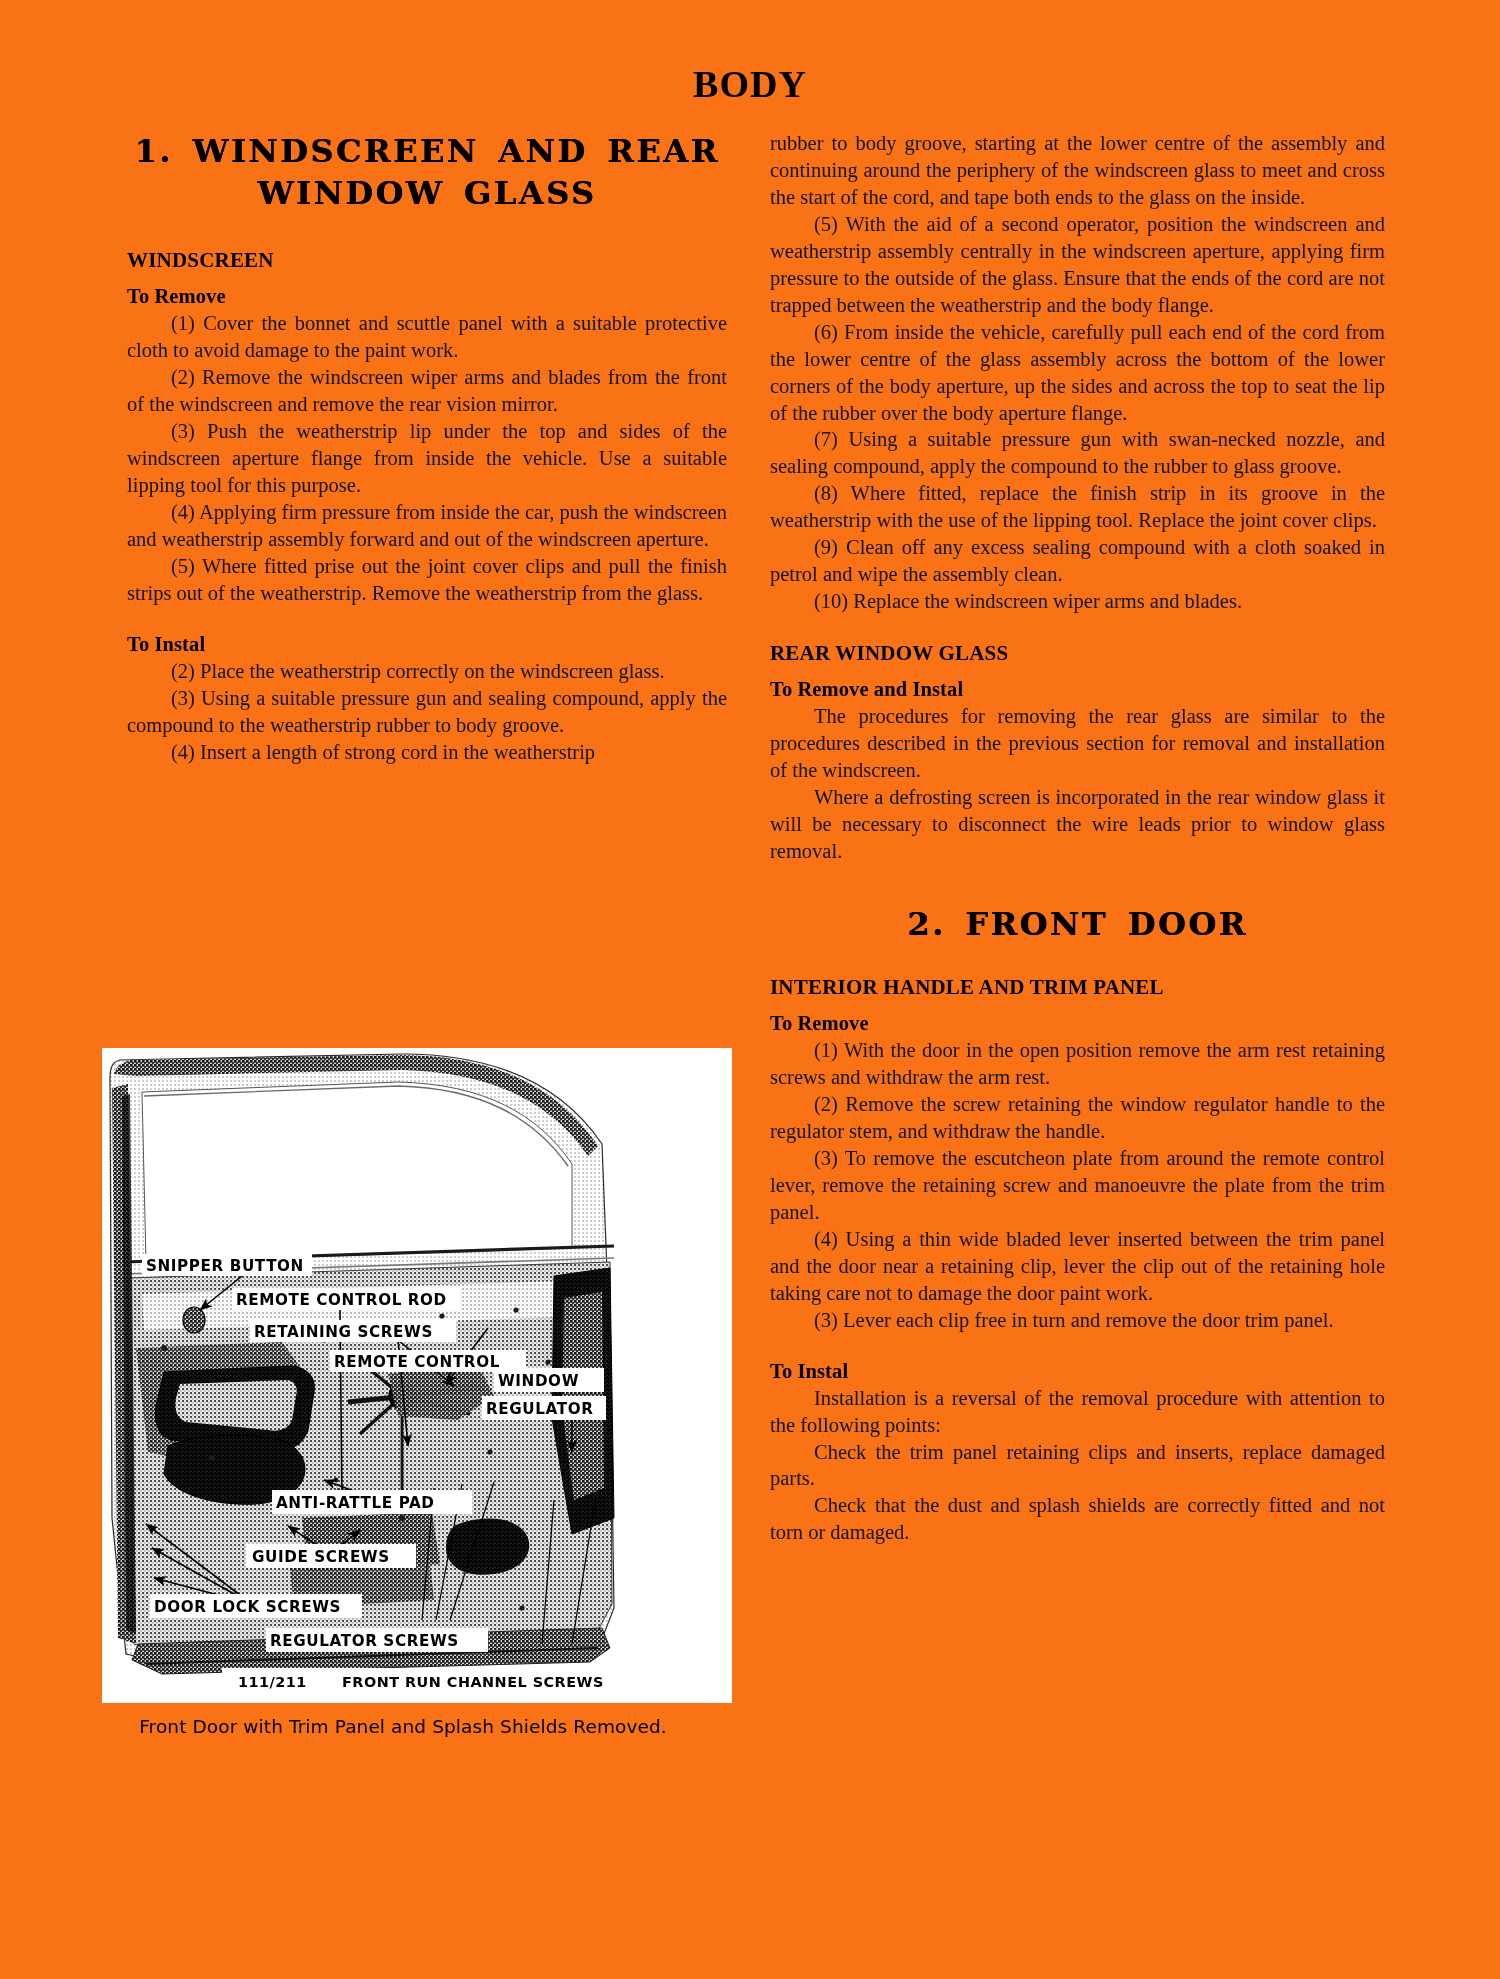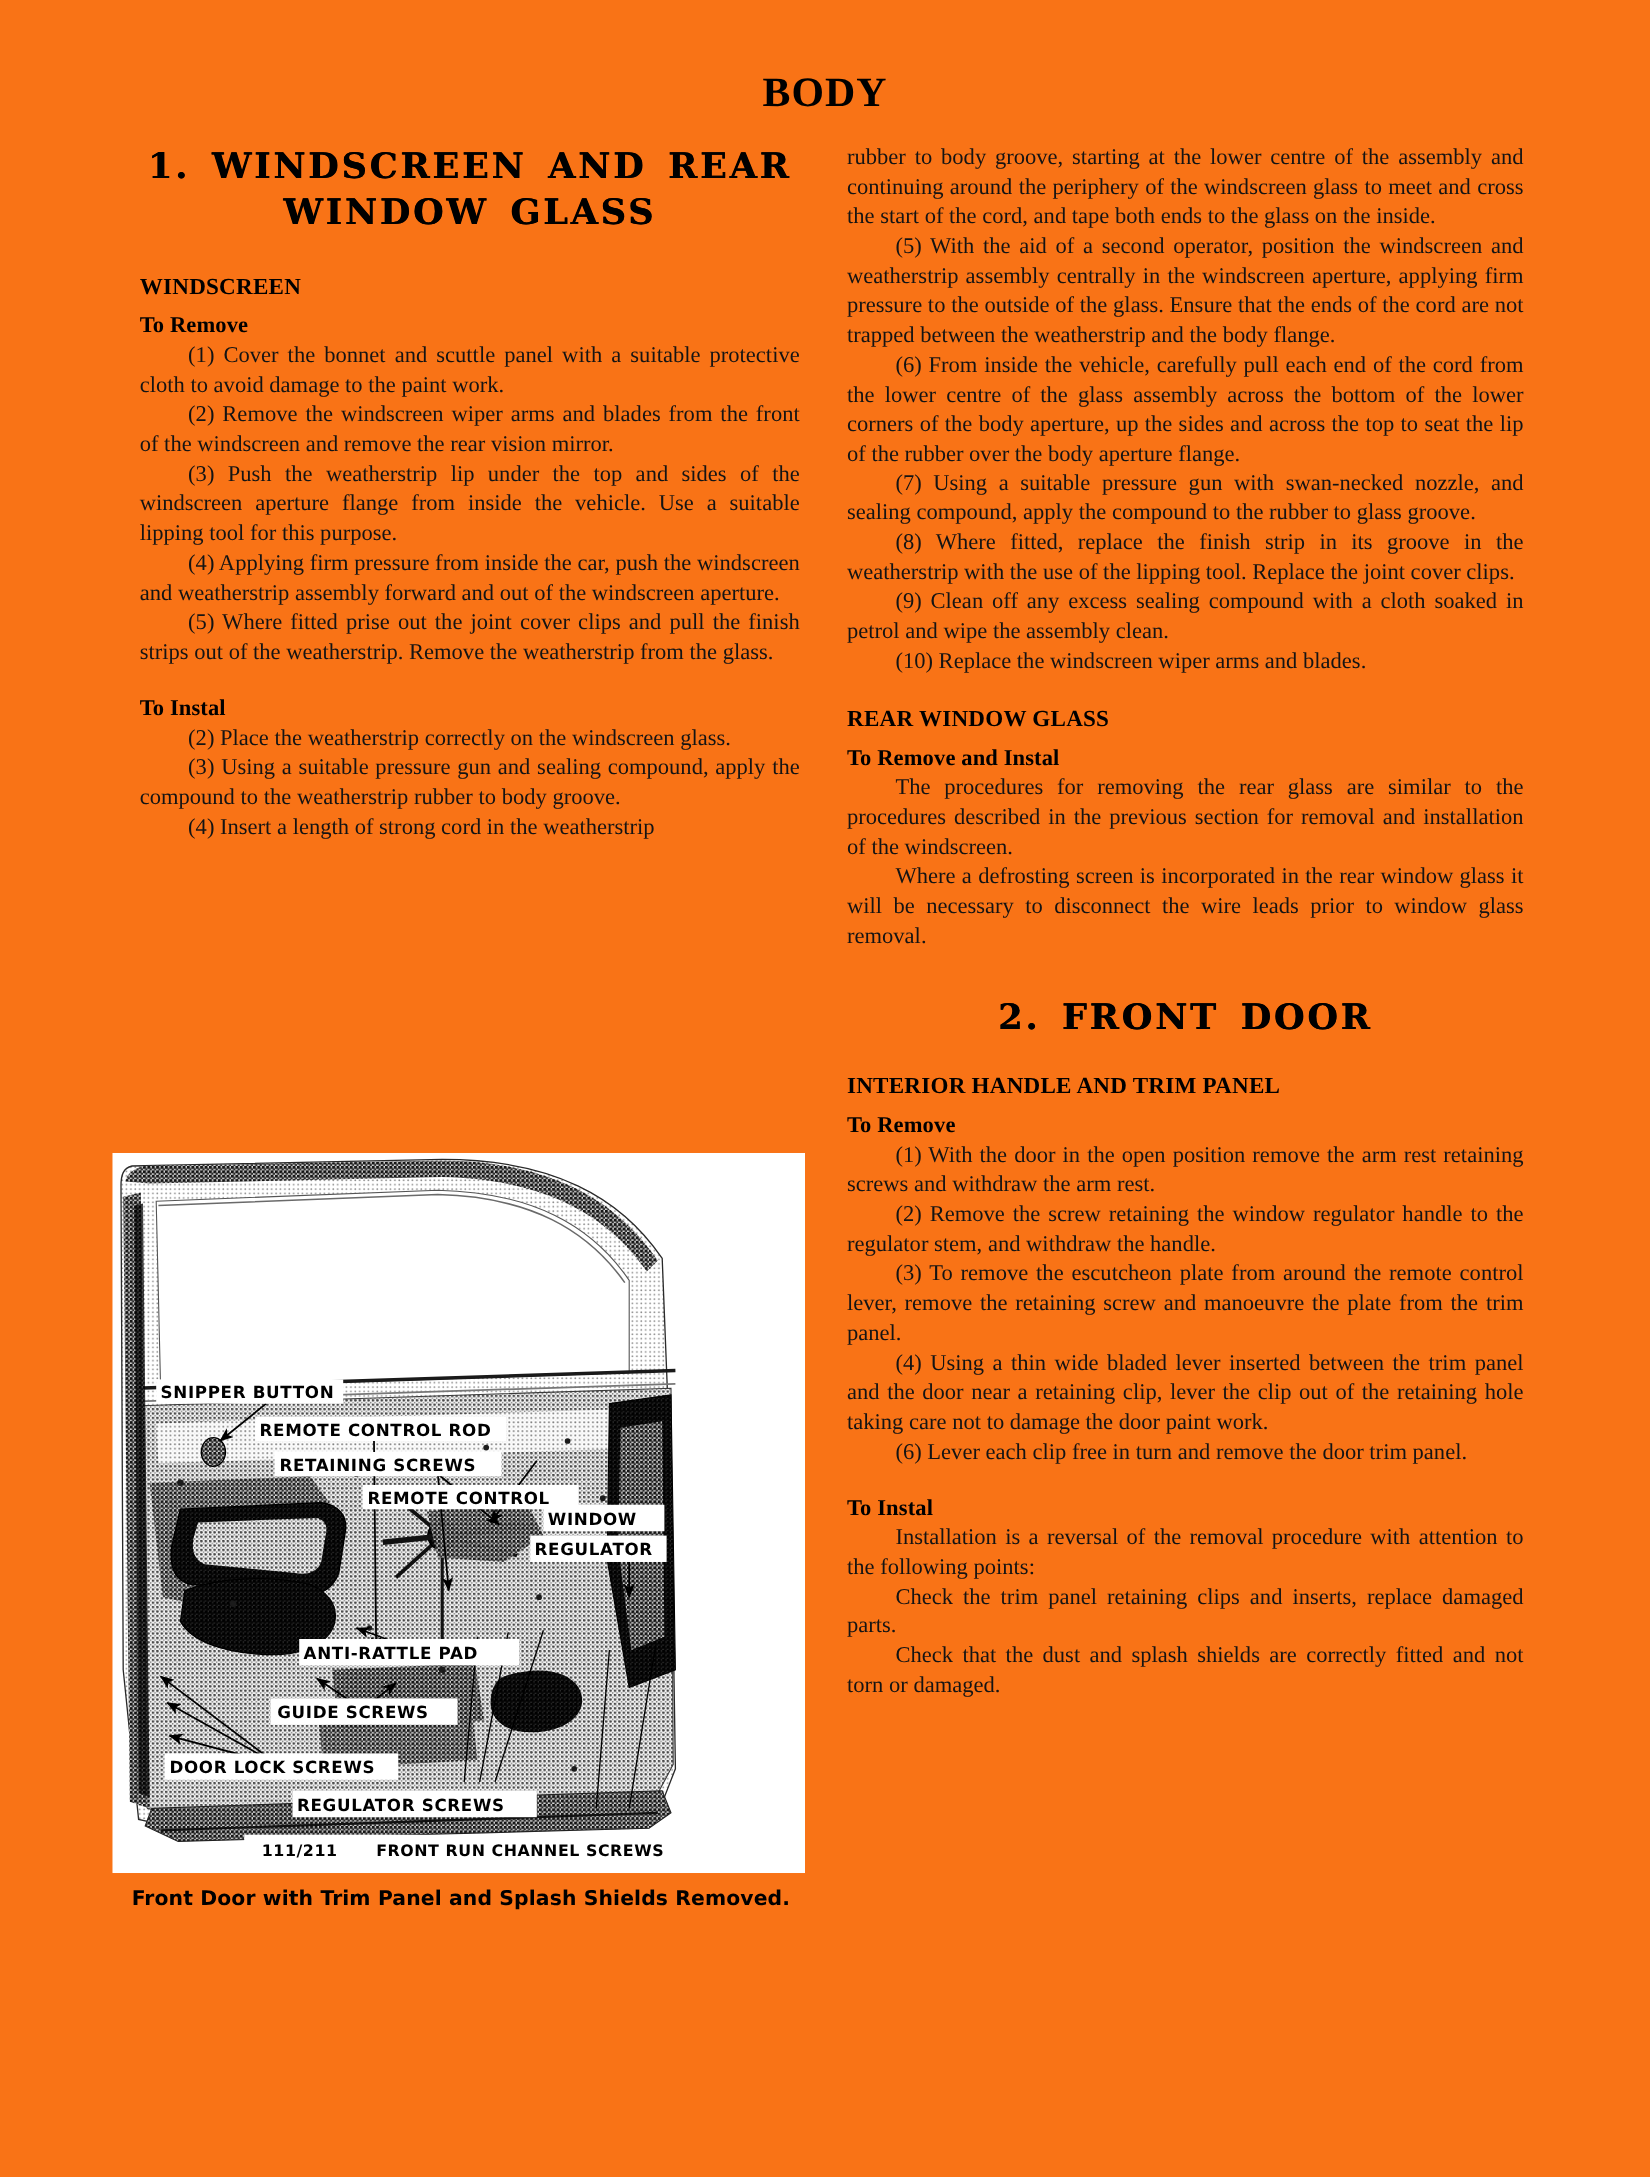--- a/index.html
+++ b/index.html
@@ -103,26 +103,26 @@
   }
   .figure-image {
     position: absolute;
     left: 14px; top: 0;
     width: 630px;
     height: 655px;
     overflow: hidden;
   }
   .figure-caption {
     position: absolute;
-    left: 16px;
+    left: 0;
     top: 668px;
     width: 630px;
     text-align: center;
     font-family: "DejaVu Sans", "Liberation Sans", sans-serif;
-    font-weight: bold;
+    font-weight: normal;
     font-size: 18.5px;
     letter-spacing: 0.1px;
     color: #000;
   }
 
   
   .door-svg { display: block; }
 
   .lbl {
     font-family: "DejaVu Sans", "Liberation Sans", sans-serif;
@@ -192,21 +192,21 @@
     <div class="gap-lg"></div>
 
     <div class="section-heading tight">2.  FRONT  DOOR</div>
 
     <h3 class="sub">INTERIOR HANDLE AND TRIM PANEL</h3>
     <h4 class="subsub">To Remove</h4>
     <p class="body">(1) With the door in the open position remove the arm rest retaining screws and withdraw the arm rest.</p>
     <p class="body">(2) Remove the screw retaining the window regulator handle to the regulator stem, and withdraw the handle.</p>
     <p class="body">(3) To remove the escutcheon plate from around the remote control lever, remove the retaining screw and manoeuvre the plate from the trim panel.</p>
     <p class="body">(4) Using a thin wide bladed lever inserted between the trim panel and the door near a retaining clip, lever the clip out of the retaining hole taking care not to damage the door paint work.</p>
-    <p class="body">(6) Lever each clip free in turn and remove the door trim panel.</p>
+    <p class="body">(3) Lever each clip free in turn and remove the door trim panel.</p>
 
     <div class="gap-md"></div>
 
     <h4 class="subsub">To Instal</h4>
     <p class="body">Installation is a reversal of the removal procedure with attention to the following points:</p>
     <p class="body">Check the trim panel retaining clips and inserts, replace damaged parts.</p>
     <p class="body">Check that the dust and splash shields are correctly fitted and not torn or damaged.</p>
   </div>
 
   <div class="figure">

